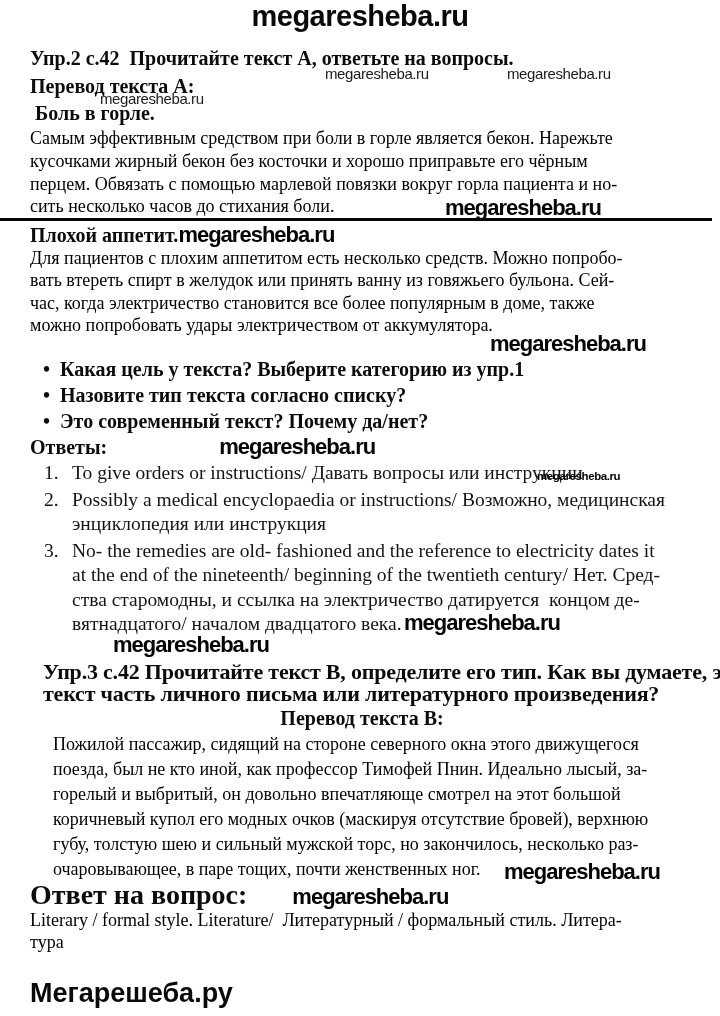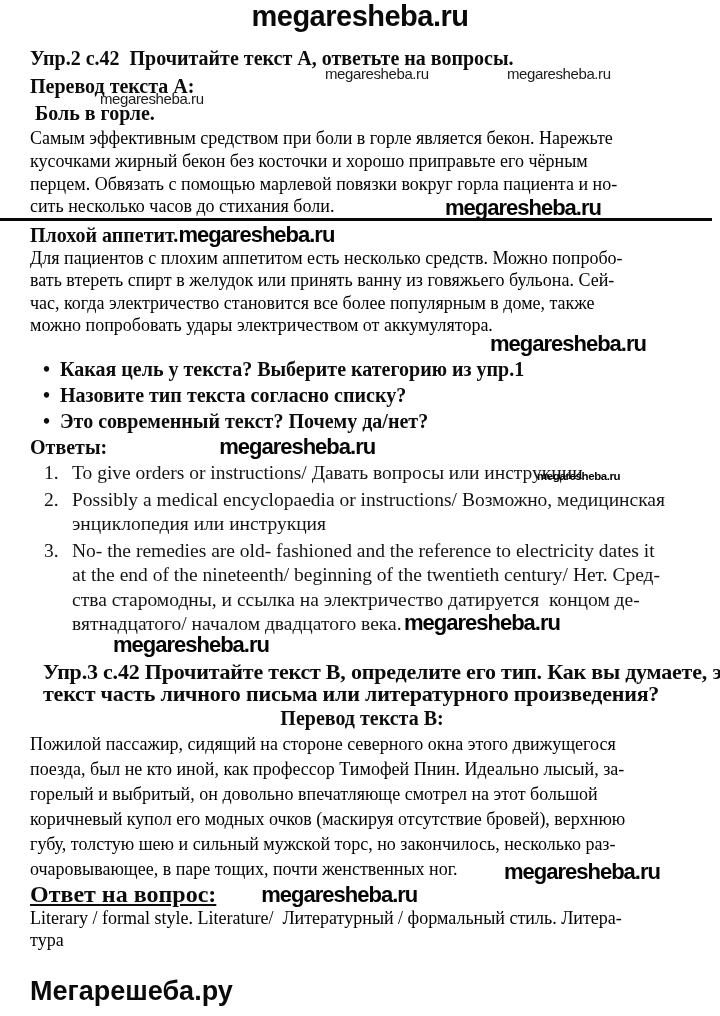--- a/index.html
+++ b/index.html
@@ -25,23 +25,23 @@
   .otvety-row{display:flex;align-items:baseline;line-height:25px;gap:12px;}
   .otvety-row .h{font-size:20px;}
   .wm-gap-answers{margin-left:100px;}
   .wm-gap-final{margin-left:45px;}
   .answers{margin-top:1px;}
   .answer{display:flex;font-size:19.5px;line-height:24.5px;color:#141414;}
   .answer + .answer{margin-top:2px;}
   .answer .num{flex:none;width:28px;margin-left:14px;}
   .h-upr3{margin-top:24px;font-size:22px;line-height:22px;letter-spacing:-0.2px;margin-left:13px;}
   .label-b{font-size:20px;line-height:27px;text-align:center;}
-  .para-c{line-height:25px;}
+  .para-c{line-height:25px;margin-left:23px;}
   .otvet-row{display:flex;align-items:baseline;line-height:25px;}
-  .otvet-row .h{font-size:24px;text-decoration:underline;}
+  .otvet-row .h{font-size:28px;}
   .final{line-height:22px;}
   .footer{margin-top:26px;font-family:"Liberation Sans","DejaVu Sans",sans-serif;
         font-weight:700;font-size:27px;line-height:28px;color:#0a0a0a;}
   .wm{position:absolute;font-family:"Liberation Sans","DejaVu Sans",sans-serif;color:#000;white-space:pre;}
   .wm-light{font-weight:400;font-size:15px;letter-spacing:-0.4px;color:#1b1b1b;}
   .wm-bold{font-weight:700;font-size:22px;letter-spacing:-1px;color:#050505;}
   .wm-small{font-weight:700;font-size:11.5px;letter-spacing:-0.4px;color:#050505;}
   .wm-inline{position:static;display:inline-block;
         font-family:"Liberation Sans","DejaVu Sans",sans-serif;}
 </style>

